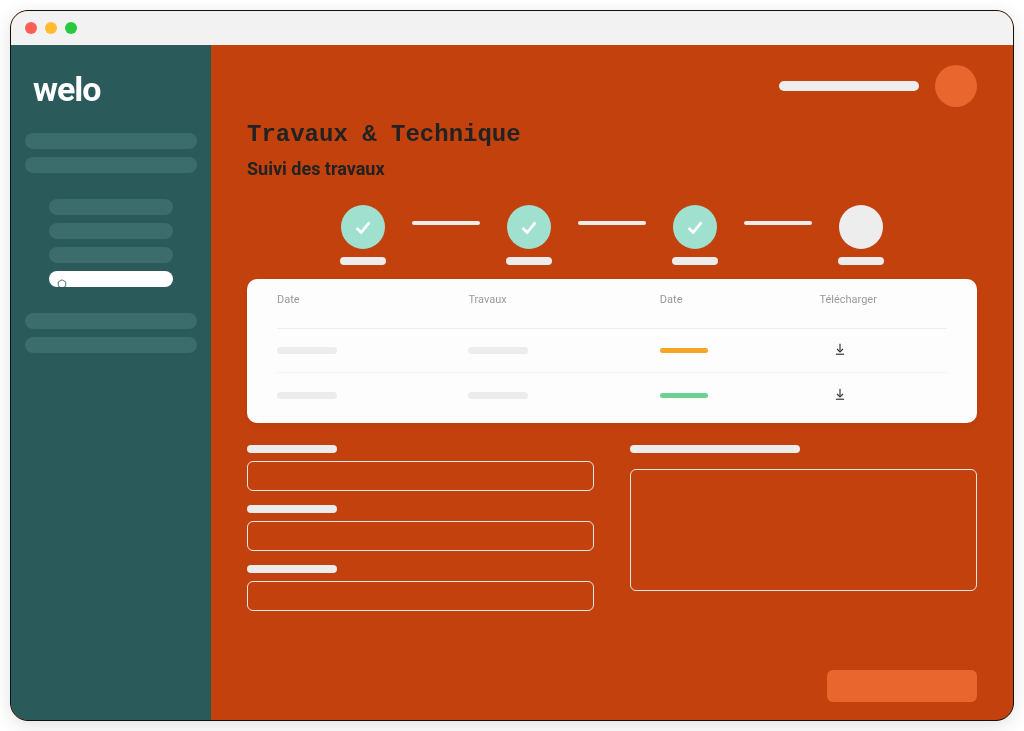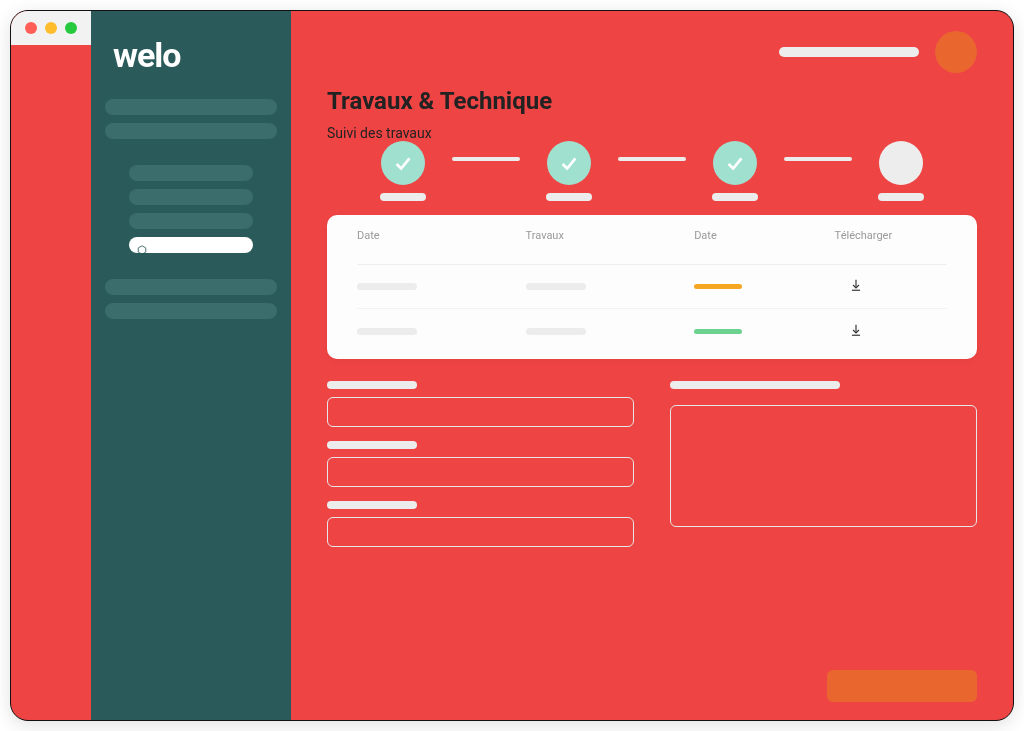--- a/index.html
+++ b/index.html
@@ -10,23 +10,23 @@
       height: 731px;
       position: relative;
     }
     .window {
       width: 1004px;
       height: 711px;
       margin: 10px;
       border-radius: 18px;
       overflow: hidden;
       box-shadow: 0 4px 18px rgba(0,0,0,.12);
-      background: #ef4444;
+      background: #c2410c;
       display: flex;
-      flex-direction: row;
+      flex-direction: column;
       border: 1px solid #111;
     }
     .titlebar {
       height: 34px;
       background: #f2f2f2;
       display: flex;
       align-items: center;
       padding: 0 14px;
       gap: 8px;
     }
@@ -61,23 +61,23 @@
     }
     .main {
       flex:1; padding: 26px 36px 18px 36px; overflow:auto; position:relative;
     }
     .topbar {
       position:absolute; right:36px; top:20px; display:flex; align-items:center; gap:16px;
     }
     .topbar .pill-placeholder { width:140px; height:10px; background:#ededed; border-radius:6px; }
     .avatar { width:42px; height:42px; border-radius:50%; background:#e9662f; }
     h1.page-title {
-      font-size: 24px; font-weight:700; margin-top: 50px; margin-bottom: 10px;
-    }
-    .subtitle { font-size:14px; font-weight:400; }
+      font-size: 24px; font-weight:700; margin-top: 50px; margin-bottom: 10px; font-family: Liberation Mono, monospace;
+    }
+    .subtitle { font-size:18px; font-weight:700; margin-bottom: 26px; }
     .stepper {
       display:flex; align-items:center; justify-content:center; gap: 26px; margin-bottom: 14px;
     }
     .step { display:flex; flex-direction:column; align-items:center; gap:8px; }
     .step-circle {
       width:44px; height:44px; border-radius:50%; display:flex; align-items:center; justify-content:center;
     }
     .step-circle.done { background:#9fe0cf; }
     .step-circle.pending { background:#ededed; }
     .step-line { height:4px; width:68px; background:#ececec; border-radius:3px; margin-top:-24px; }

